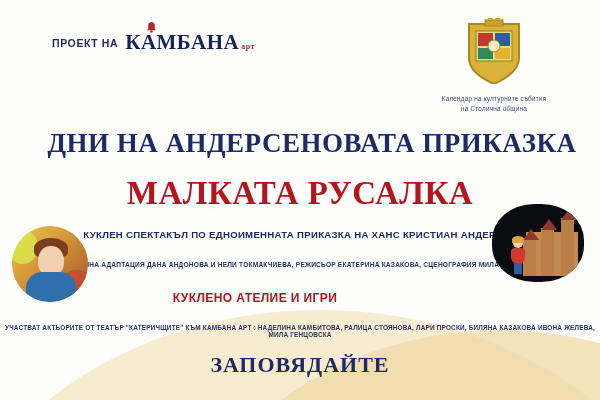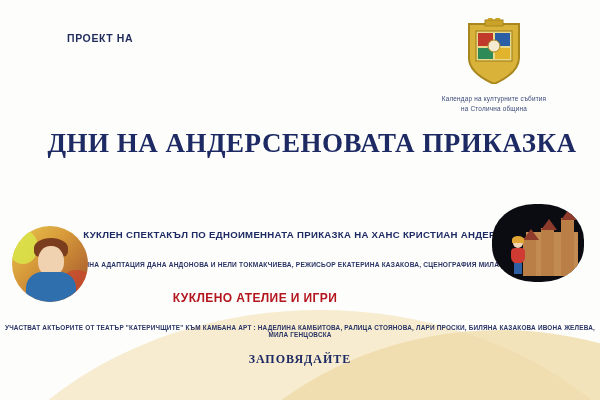--- a/index.html
+++ b/index.html
@@ -41,21 +41,20 @@
     background: #efd9a6;
     opacity: 0.75;
   }
 
   
   .header {
     position: absolute;
     top: 32px;
     left: 52px;
     width: 420px;
-    margin-left: 15px;
   }
   .proj-line {
     display: flex;
     align-items: center;
     gap: 7px;
   }
   .proj-label {
     font-size: 10.5px;
     font-weight: bold;
     letter-spacing: 0.6px;
@@ -194,21 +193,21 @@
     letter-spacing: 0.2px;
     color: #2a3566;
   }
   .welcome {
     position: absolute;
     top: 352px;
     left: 0;
     width: 600px;
     text-align: center;
     font-family: "Liberation Serif", serif;
-    font-size: 12px;
+    font-size: 22px;
     font-weight: bold;
     letter-spacing: 1px;
     color: #1d2a63;
   }
 
   
   .photo {
     position: absolute;
     border-radius: 50%;
     overflow: hidden;
@@ -331,20 +330,28 @@
 <body>
 
 <div class="poster">
 
   <div class="swoosh"></div>
   <div class="swoosh2"></div>
 
   <div class="header">
     <div class="proj-line">
       <span class="proj-label">ПРОЕКТ НА</span>
+      <span class="logo">
+        <svg class="logo-bell" viewBox="0 0 24 24">
+          <path d="M12 2c-3.3 0-6 2.7-6 6v6l-2 3h16l-2-3V8c0-3.3-2.7-6-6-6z" fill="#b8242c"></path>
+          <circle cx="12" cy="19.5" r="2.2" fill="#b8242c"></circle>
+        </svg>
+        <span class="logo-word">КАМБАНА</span>
+        <span class="logo-art">арт</span>
+      </span>
     </div>
   </div>
 
   <div class="crest-wrap">
     <svg class="crest" viewBox="0 0 58 66">
       <path d="M4 6h50v34c0 14-16 22-25 26C20 62 4 54 4 40V6z" fill="#d9b23a" stroke="#a8871f" stroke-width="2"></path>
       <rect x="11" y="13" width="36" height="30" fill="#e9d98a" stroke="#a8871f" stroke-width="1.2"></rect>
       <rect x="13" y="15" width="15" height="13" fill="#c0392b"></rect>
       <rect x="30" y="15" width="15" height="13" fill="#2a5fa5"></rect>
       <rect x="13" y="30" width="15" height="11" fill="#2e8b57"></rect>
@@ -353,20 +360,21 @@
       <rect x="20" y="2" width="18" height="6" fill="#c9a227" stroke="#a8871f" stroke-width="1"></rect>
       <path d="M22 2l3-4 4 4 4-4 3 4z" fill="#c9a227"></path>
     </svg>
     <div class="crest-caption">
       <div>Календар на културните събития</div>
       <div>на Столична община</div>
     </div>
   </div>
 
   <div class="title-1">ДНИ НА АНДЕРСЕНОВАТА ПРИКАЗКА</div>
+  <div class="title-2">МАЛКАТА РУСАЛКА</div>
 
   <div class="subtitle">КУКЛЕН СПЕКТАКЪЛ ПО ЕДНОИМЕННАТА ПРИКАЗКА НА ХАНС КРИСТИАН АНДЕРСЕН</div>
   <div class="credits">СЦЕНИЧНА АДАПТАЦИЯ ДАНА АНДОНОВА И НЕЛИ ТОКМАКЧИЕВА, РЕЖИСЬОР ЕКАТЕРИНА КАЗАКОВА, СЦЕНОГРАФИЯ МИЛА ДИКАЛОВА</div>
   <div class="workshop">КУКЛЕНО АТЕЛИЕ И ИГРИ</div>
   <div class="cast">УЧАСТВАТ АКТЬОРИТЕ ОТ ТЕАТЪР "КАТЕРИЧЩИТЕ" КЪМ КАМБАНА АРТ : НАДЕЛИНА КАМБИТОВА, РАЛИЦА СТОЯНОВА, ЛАРИ ПРОСКИ, БИЛЯНА КАЗАКОВА  ИВОНА ЖЕЛЕВА, МИЛА ГЕНЦОВСКА</div>
   <div class="welcome">ЗАПОВЯДАЙТЕ</div>
 
   <div class="photo photo-left">
     <div class="pl-blob1"></div>
     <div class="pl-blob2"></div>

